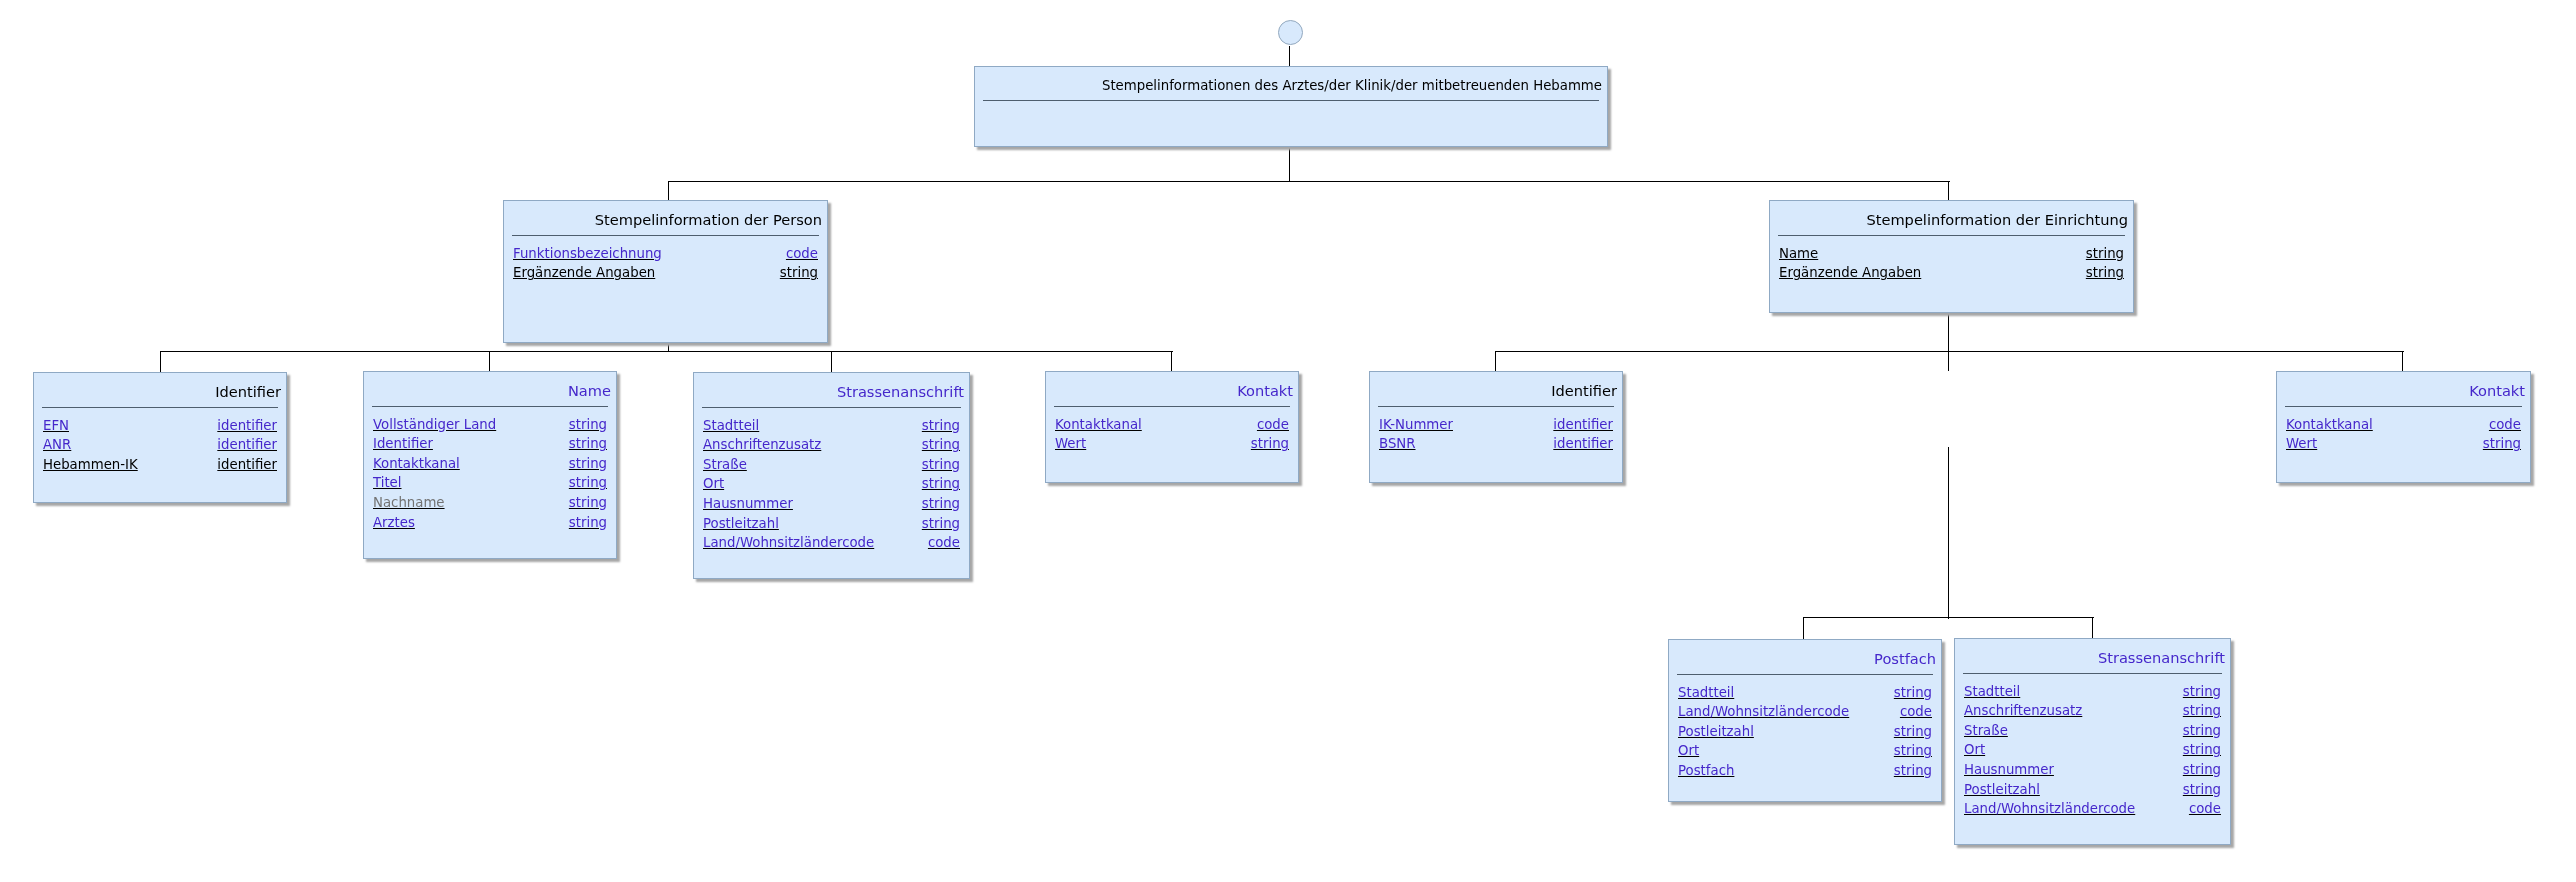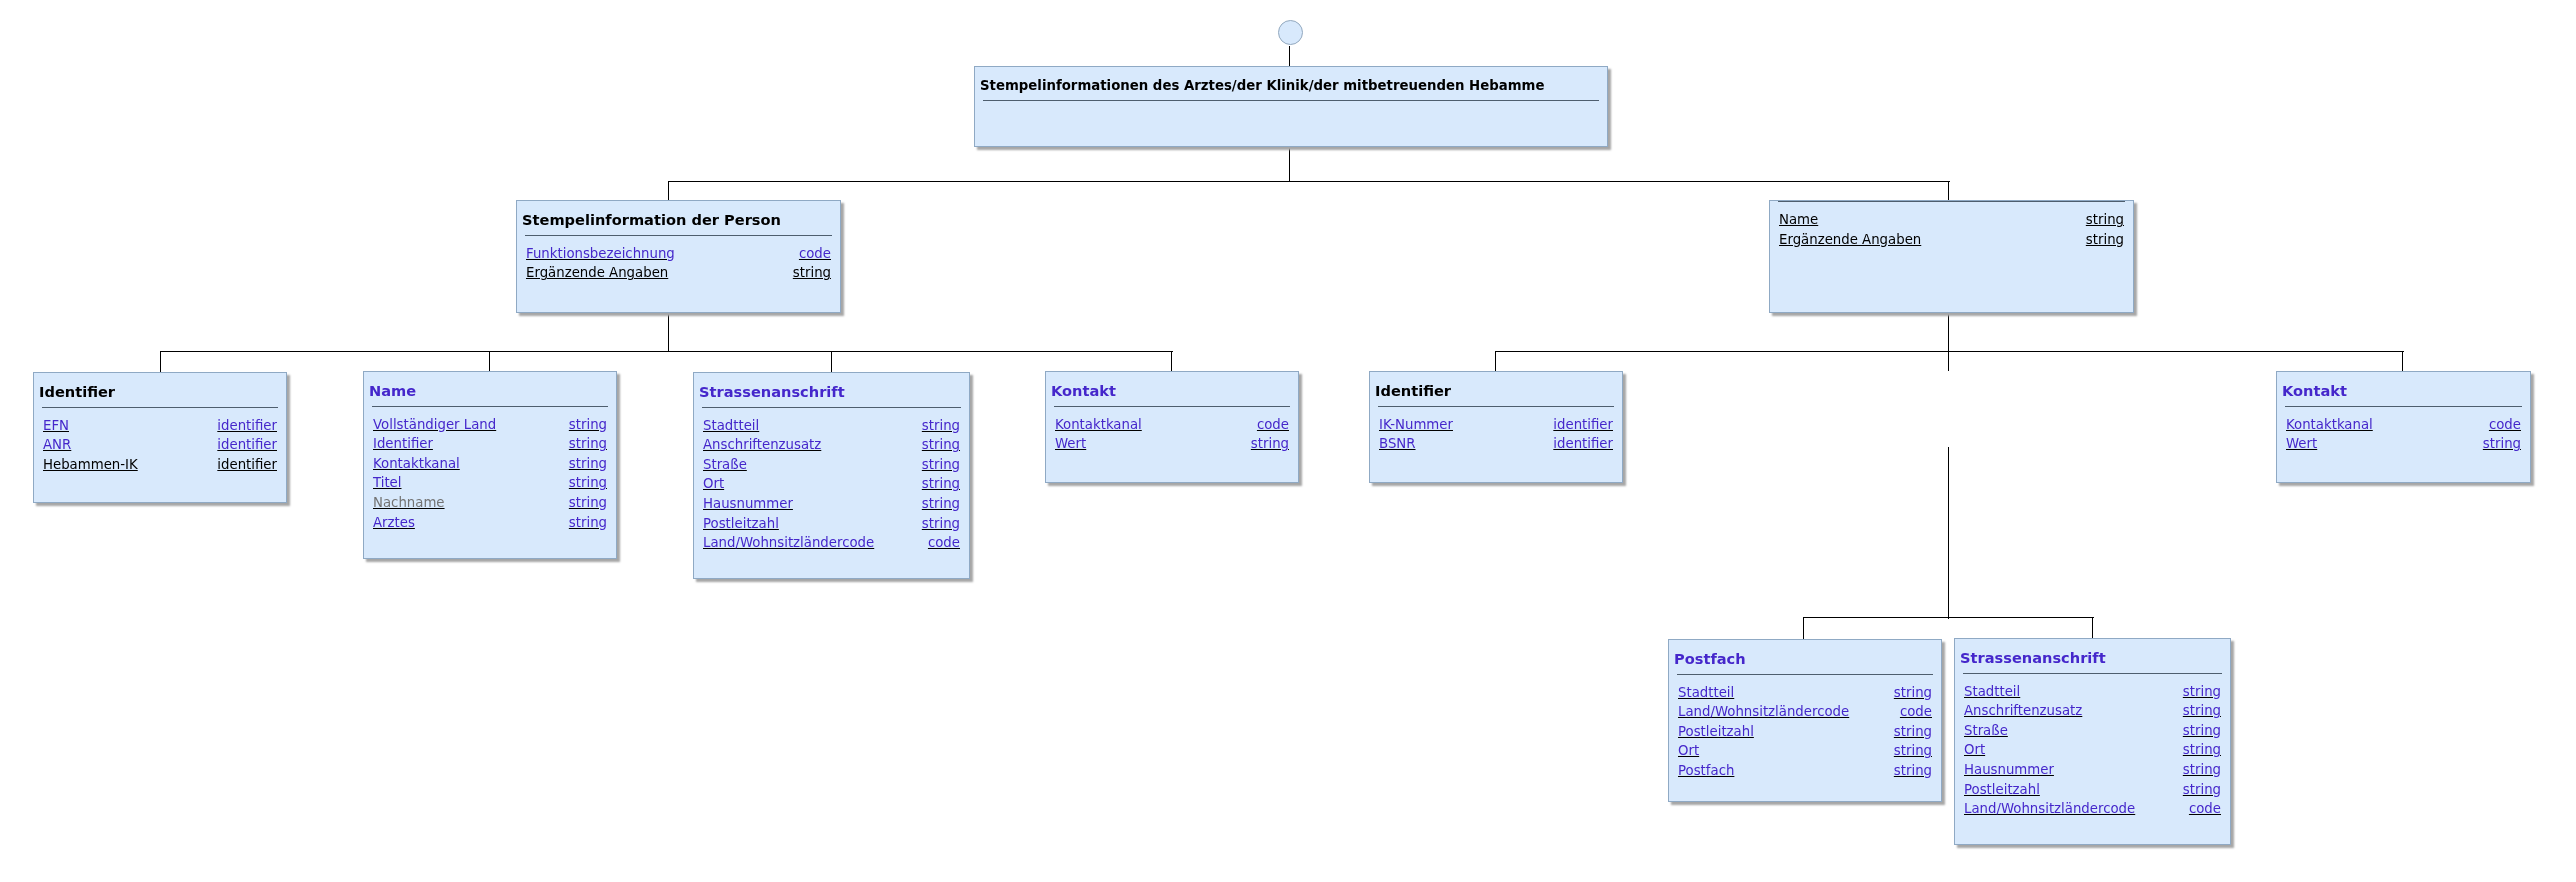--- a/index.html
+++ b/index.html
@@ -5,21 +5,21 @@
   html,body{margin:0;padding:0;background:#ffffff;}
   .canvas{
     position:relative;width:2576px;height:882px;background:#ffffff;
     font-family:"DejaVu Sans","Liberation Sans",sans-serif;overflow:hidden;
   }
   .node{
     position:absolute;background:#d8e9fc;border:0.6px solid #8fa9c4;
     box-shadow:3.2px 3.2px 1.9px #a6a6a6;box-sizing:border-box;
   }
   .node-title{
-    font-weight:bold;font-size:14.6px;text-align:left;
+    font-weight:normal;font-size:14.6px;text-align:right;
     padding:9.5px 5px 7px;white-space:nowrap;color:#000;
   }
   .root-title{font-size:13.3px;padding-top:11.4px;}
   .node-divider{border-top:1.3px solid #4e5e6e;margin:0 7.6px;height:0;}
   .node-fields{padding:8.2px 9px 10px;text-decoration:underline;}
   .frow{
     display:flex;justify-content:space-between;align-items:baseline;
     font-size:13.3px;line-height:19.6px;gap:7.6px;
   }
   .fname,.ftype{white-space:nowrap;}
@@ -59,36 +59,37 @@
   <div class="vline" style="left:1948px;top:447px;height:172px;"></div>
   <div class="hline" style="left:1803px;top:617px;width:291px;"></div>
   <div class="vline" style="left:1803px;top:617px;height:21.6px;"></div>
   <div class="vline" style="left:2092px;top:617px;height:21.6px;"></div>
 
   <div class="node" style="left:974px;top:66px;width:634px;height:81px;">
     <div class="node-title root-title" style="color: rgb(0, 0, 0);">Stempelinformationen des Arztes/der Klinik/der mitbetreuenden Hebamme</div>
     <div class="node-divider"></div>
   </div>
 
-  <div class="node" style="left:516px;top:200px;width:325px;height:113px;">
+  <div class="node" style="left:503px;top:200px;width:325px;height:143px;">
     <div class="node-title" style="color: rgb(0, 0, 0);">Stempelinformation der Person</div>
     <div class="node-divider"></div>
     <div class="node-fields">
       <div class="frow">
         <span class="fname" style="color: rgb(69, 39, 203);">Funktionsbezeichnung</span>
         <span class="ftype" style="color: rgb(69, 39, 203);">code</span>
       </div>
       <div class="frow">
         <span class="fname" style="color: rgb(0, 0, 0);">Ergänzende Angaben</span>
         <span class="ftype" style="color: rgb(0, 0, 0);">string</span>
       </div>
     </div>
   </div>
 
   <div class="node" style="left:1769px;top:200px;width:365px;height:113px;">
+    <div class="node-title" style="color: rgb(0, 0, 0);">Stempelinformation der Einrichtung</div>
     <div class="node-divider"></div>
     <div class="node-fields">
       <div class="frow">
         <span class="fname" style="color: rgb(0, 0, 0);">Name</span>
         <span class="ftype" style="color: rgb(0, 0, 0);">string</span>
       </div>
       <div class="frow">
         <span class="fname" style="color: rgb(0, 0, 0);">Ergänzende Angaben</span>
         <span class="ftype" style="color: rgb(0, 0, 0);">string</span>
       </div>

